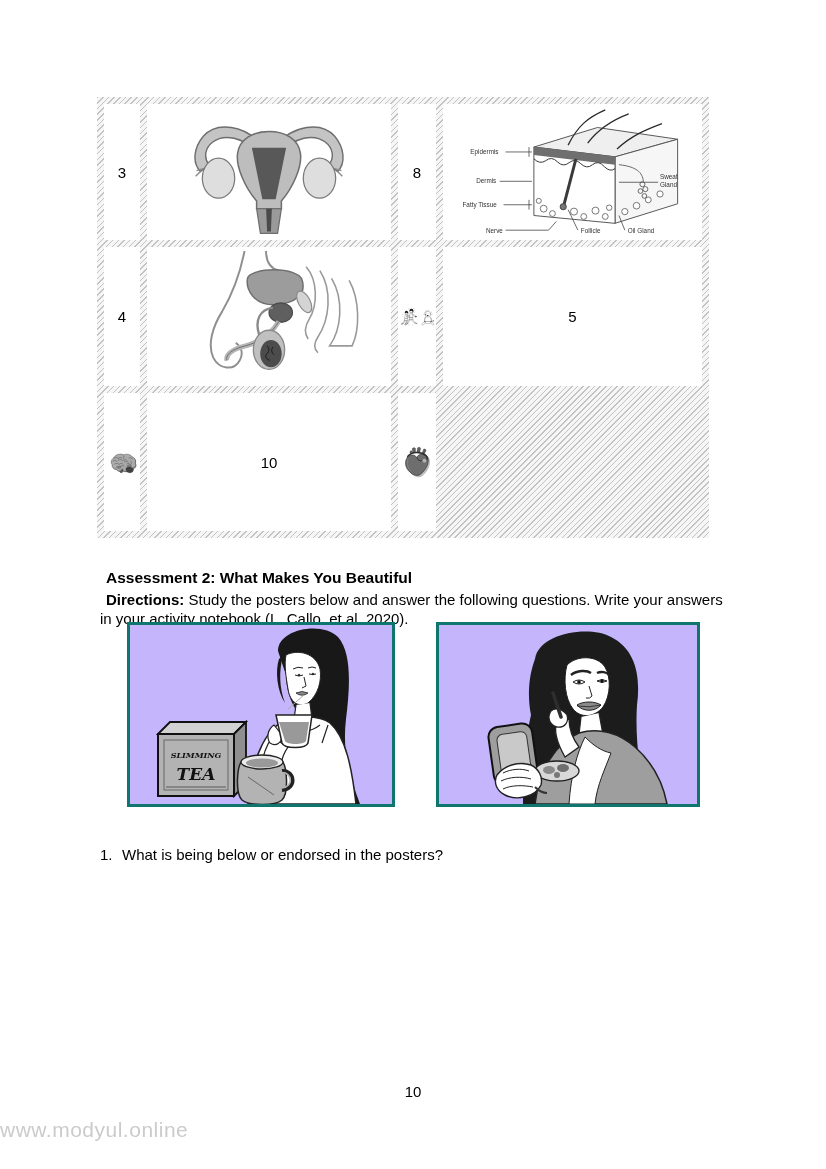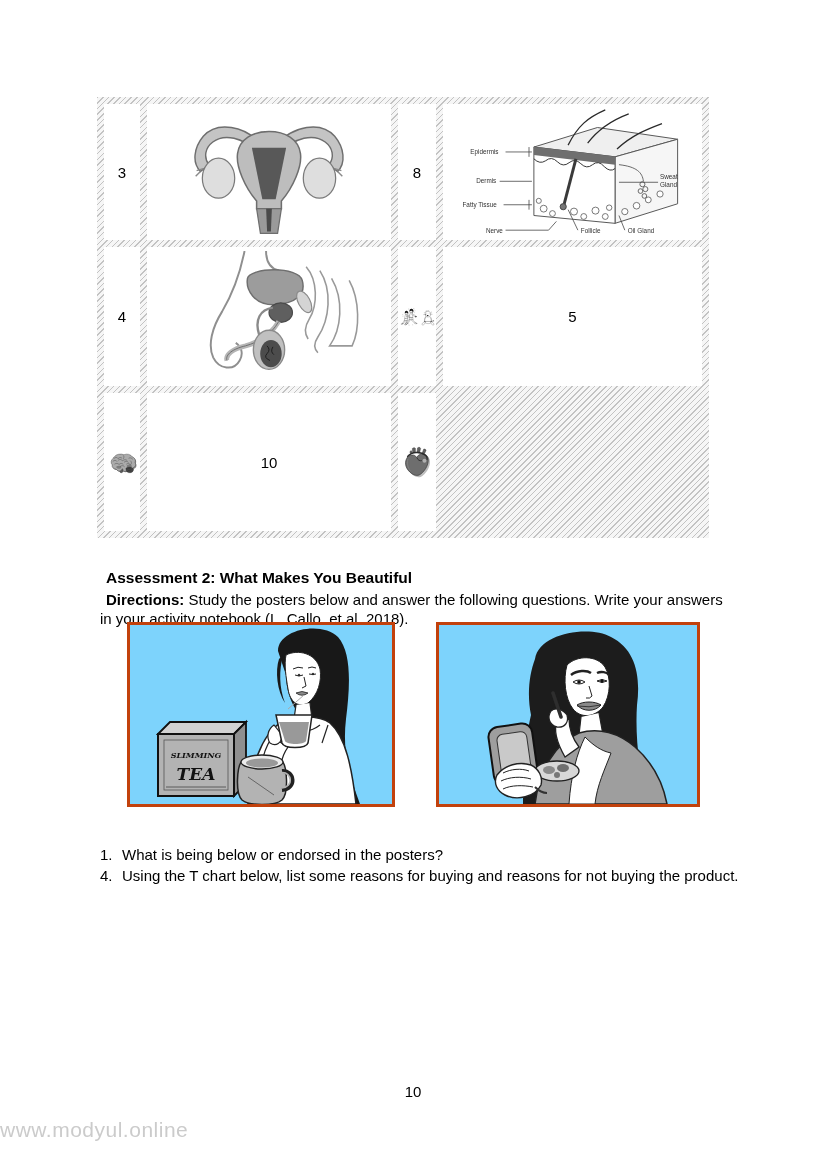--- a/index.html
+++ b/index.html
@@ -22,21 +22,21 @@
   .cell.num { font-size:15px; }
 
   
   .assessment { position:absolute; left:100px; top:557px; width:636px; font-size:15px; line-height:19.5px;margin-top:11px; }
   .assessment .title { font-weight:bold; font-size:15.5px; padding-left:6px; margin-bottom:2px; }
   .assessment .directions { text-indent:6px; }
   .bold { font-weight:bold;text-align:center; }
 
   
   .posters { position:absolute; left:127px; top:622px; display:flex; gap:41px; }
-  .poster { border:3px solid #c2410c; background:#7dd3fc; }
+  .poster { border:3px solid #0f766e; background:#c4b5fd; }
   .poster svg { display:block; }
 
   
   .reflective { position:absolute; left:100px; top:845px; width:644px; font-size:15px; line-height:20.8px; }
   .reflective .heading { font-weight:bold; }
   .q .qnum { display:inline-block; width:22px; }
 
   
   .page-number { position:absolute; top:1083px; left:0; width:100%; text-align:center; font-size:15px; }
   .watermark { position:absolute; top:1118px; left:0; width:100%; text-align:left; font-size:21px; color:#cbcbcb; letter-spacing:0.5px; }
@@ -245,21 +245,21 @@
         <path d="M88,52 C92,62 100,66 108,64" fill="none" stroke="#2c2c2c" stroke-width="4" stroke-linecap="round"></path>
         <circle cx="122" cy="64" r="9" fill="#b0b0b0"></circle>
         <path d="M46,56 C40,72 44,94 56,110" fill="none" stroke="#8f8f8f" stroke-width="2.5"></path>
       </svg>
     </div>
   </div>
 
   <div class="assessment">
     <div class="title">Assessment 2: What Makes You Beautiful</div>
     <div class="directions">
-      <span class="bold">Directions:</span><span> Study the posters below and answer the following questions. Write your answers in your activity notebook (L. Callo, et al. 2018).</span>
+      <span class="bold">Directions:</span><span> Study the posters below and answer the following questions. Write your answers in your activity notebook (L. Callo, et al. 2020).</span>
     </div>
   </div>
 
   <div class="posters">
 
     <div class="poster">
       <svg width="262" height="179" viewBox="0 0 262 179">
         <path d="M148,26 C148,4 192,-4 208,12 C222,28 220,62 216,94 C212,128 220,152 230,179 L186,179 C180,146 176,118 174,94 C164,86 156,68 156,50 Z" fill="#181818"></path>
         <path d="M156,30 C168,24 186,28 190,44 C192,56 188,70 178,78 C168,83 160,77 158,64 C156,52 154,40 156,30 Z" fill="#fff" stroke="#222" stroke-width="1"></path>
         <path d="M153,30 C149,46 149,62 155,78 C147,66 145,46 149,34 Z" fill="#181818"></path>
@@ -326,21 +326,18 @@
         <path d="M64,148 C72,144 82,143 90,146 M62,156 C70,152 82,151 92,154 M64,164 C72,160 84,160 94,162" stroke="#222" stroke-width="1" fill="none"></path>
         <path d="M96,162 C100,166 104,168 108,168" stroke="#333" stroke-width="2" fill="none"></path>
       </svg>
     </div>
   </div>
 
   <div class="reflective">
     <div class="q">
       <span class="qnum">1.</span><span>What is being below or endorsed in the posters?</span>
     </div>
-    <div class="q">
-      <span class="qnum">4.</span><span>Using the T chart below, list some reasons for buying and reasons for not buying the product.</span>
-    </div>
   </div>
 
   <div class="page-number">10</div>
   <div class="watermark">www.modyul.online</div>
 
 </div>
 
 </body></html>

